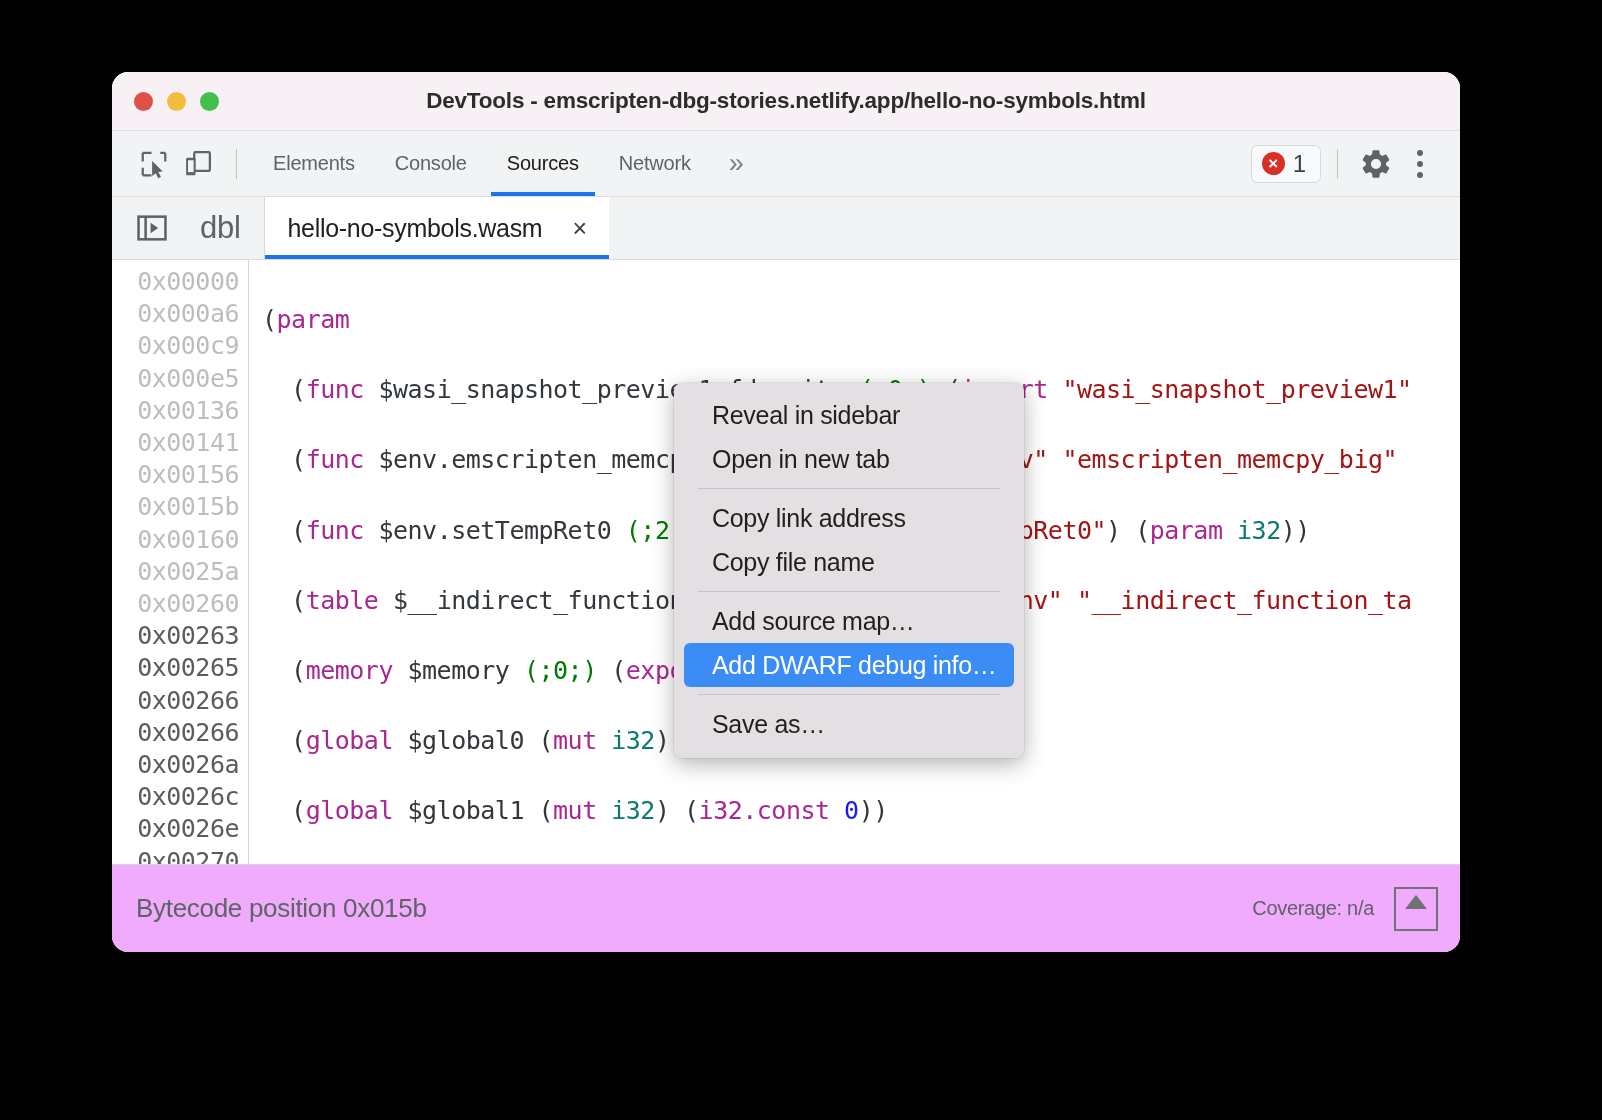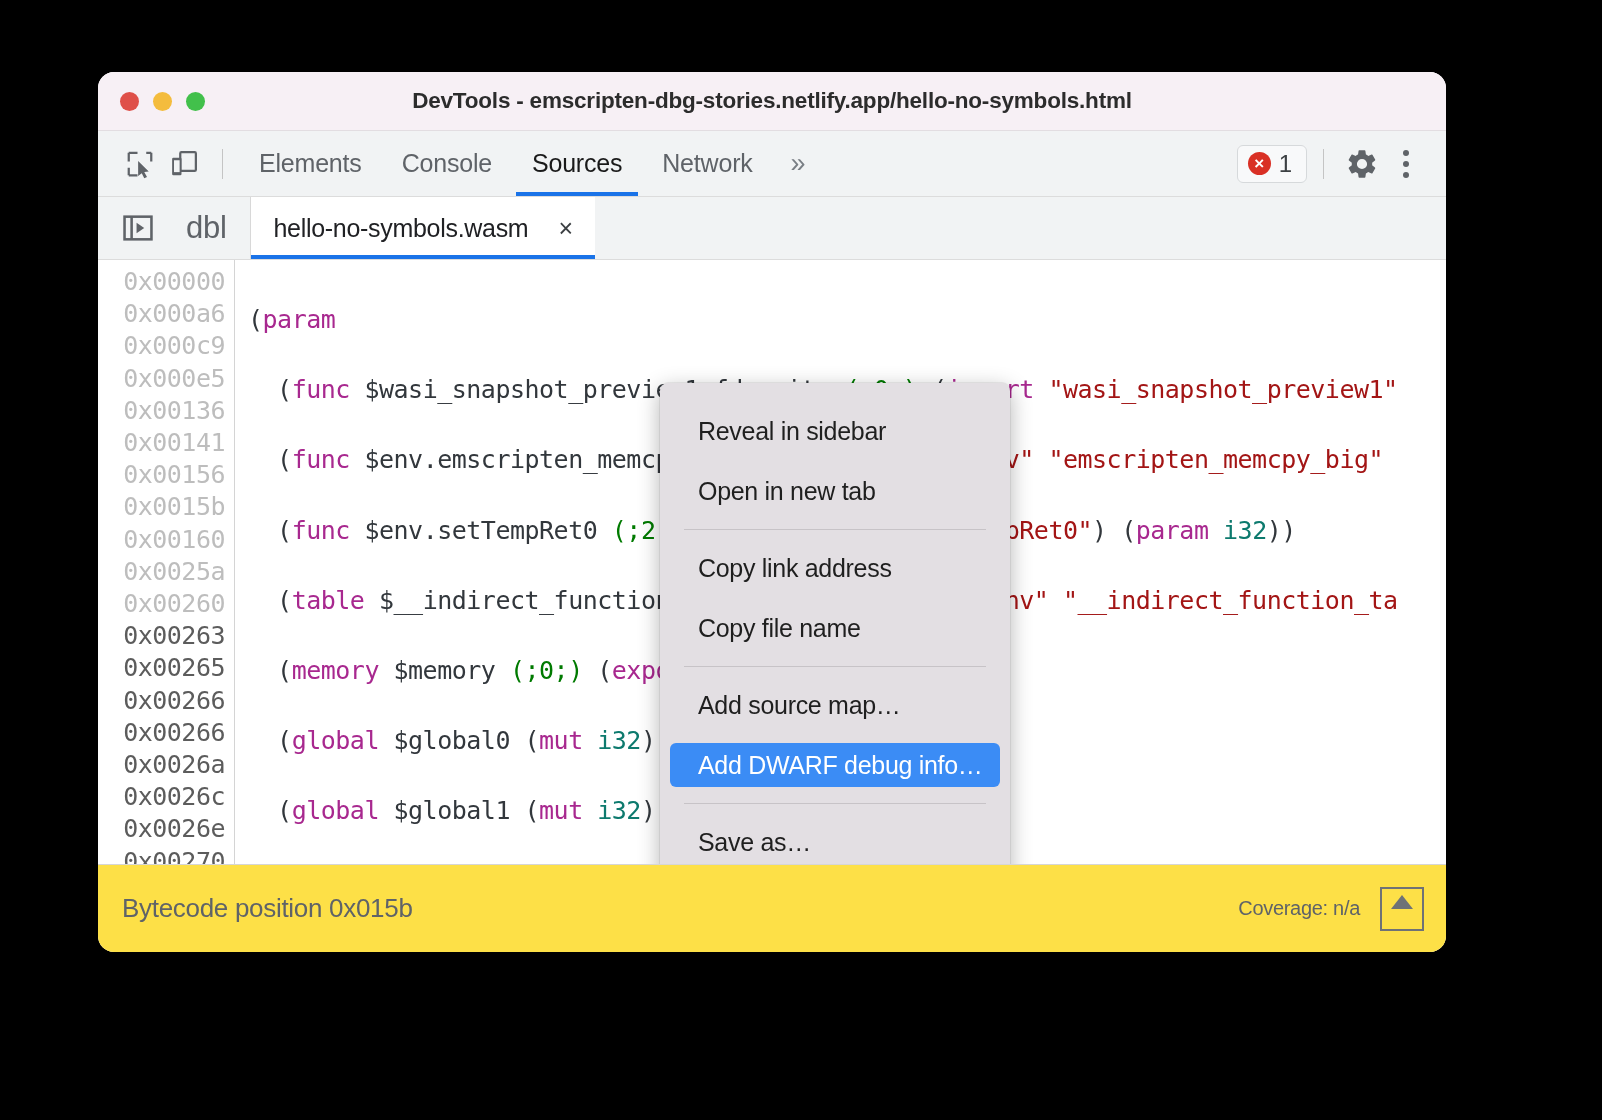--- a/index.html
+++ b/index.html
@@ -14,21 +14,21 @@
   #stage {
     position: relative;
     width: 1602px;
     height: 1120px;
     background: #000000;
   }
 
   
   #window {
     position: absolute;
-    left: 98px;
+    left: 112px;
     top: 72px;
     width: 1348px;
     height: 880px;
     border-radius: 16px;
     background: #ffffff;
     overflow: hidden;
     box-shadow: 0 18px 60px rgba(0,0,0,0.9);
   }
 
   
@@ -79,21 +79,21 @@
     width: 1px; height: 30px;
     background: #c4c4c4;
     margin: 0 16px;
   }
   .panel-tabs { display: flex; align-items: center; height: 100%; }
   .panel-tab {
     position: relative;
     height: 100%;
     display: flex; align-items: center;
     padding: 0 20px;
-    font-size: 25px;
+    font-size: 20px;
     color: #5f6368;
     letter-spacing: -0.2px;
   }
   .panel-tab.active { color: #1a1a1a; }
   .panel-tab.active::after {
     content: "";
     position: absolute;
     left: 4px; right: 4px; bottom: 0;
     height: 4px;
     background: #1a73e8;
@@ -225,37 +225,37 @@
     font-family: "Liberation Sans", sans-serif;
   }
   .ctxitem {
     height: 44px;
     display: flex;
     align-items: center;
     padding: 0 16px 0 28px;
     font-size: 25px;
     color: #1f1f1f;
     letter-spacing: -0.3px;
-    margin: 16px 10px;
+    margin: 0 10px;
     border-radius: 6px;
   }
   .ctxitem.sel {
     background: #3b8cf5;
     color: #ffffff;
   }
   .ctxsep {
     height: 1px;
     background: #c7c3c7;
     margin: 7px 24px;
   }
 
   
   .statusbar {
     height: 88px;
-    background: #fde047;
+    background: #f0abfc;
     border-top: 1px solid #d6d6d6;
     display: flex;
     align-items: center;
     padding: 0 22px 0 24px;
     box-sizing: border-box;
   }
   .status-left {
     font-size: 26px;
     color: #5f6368;
     letter-spacing: -0.3px;

